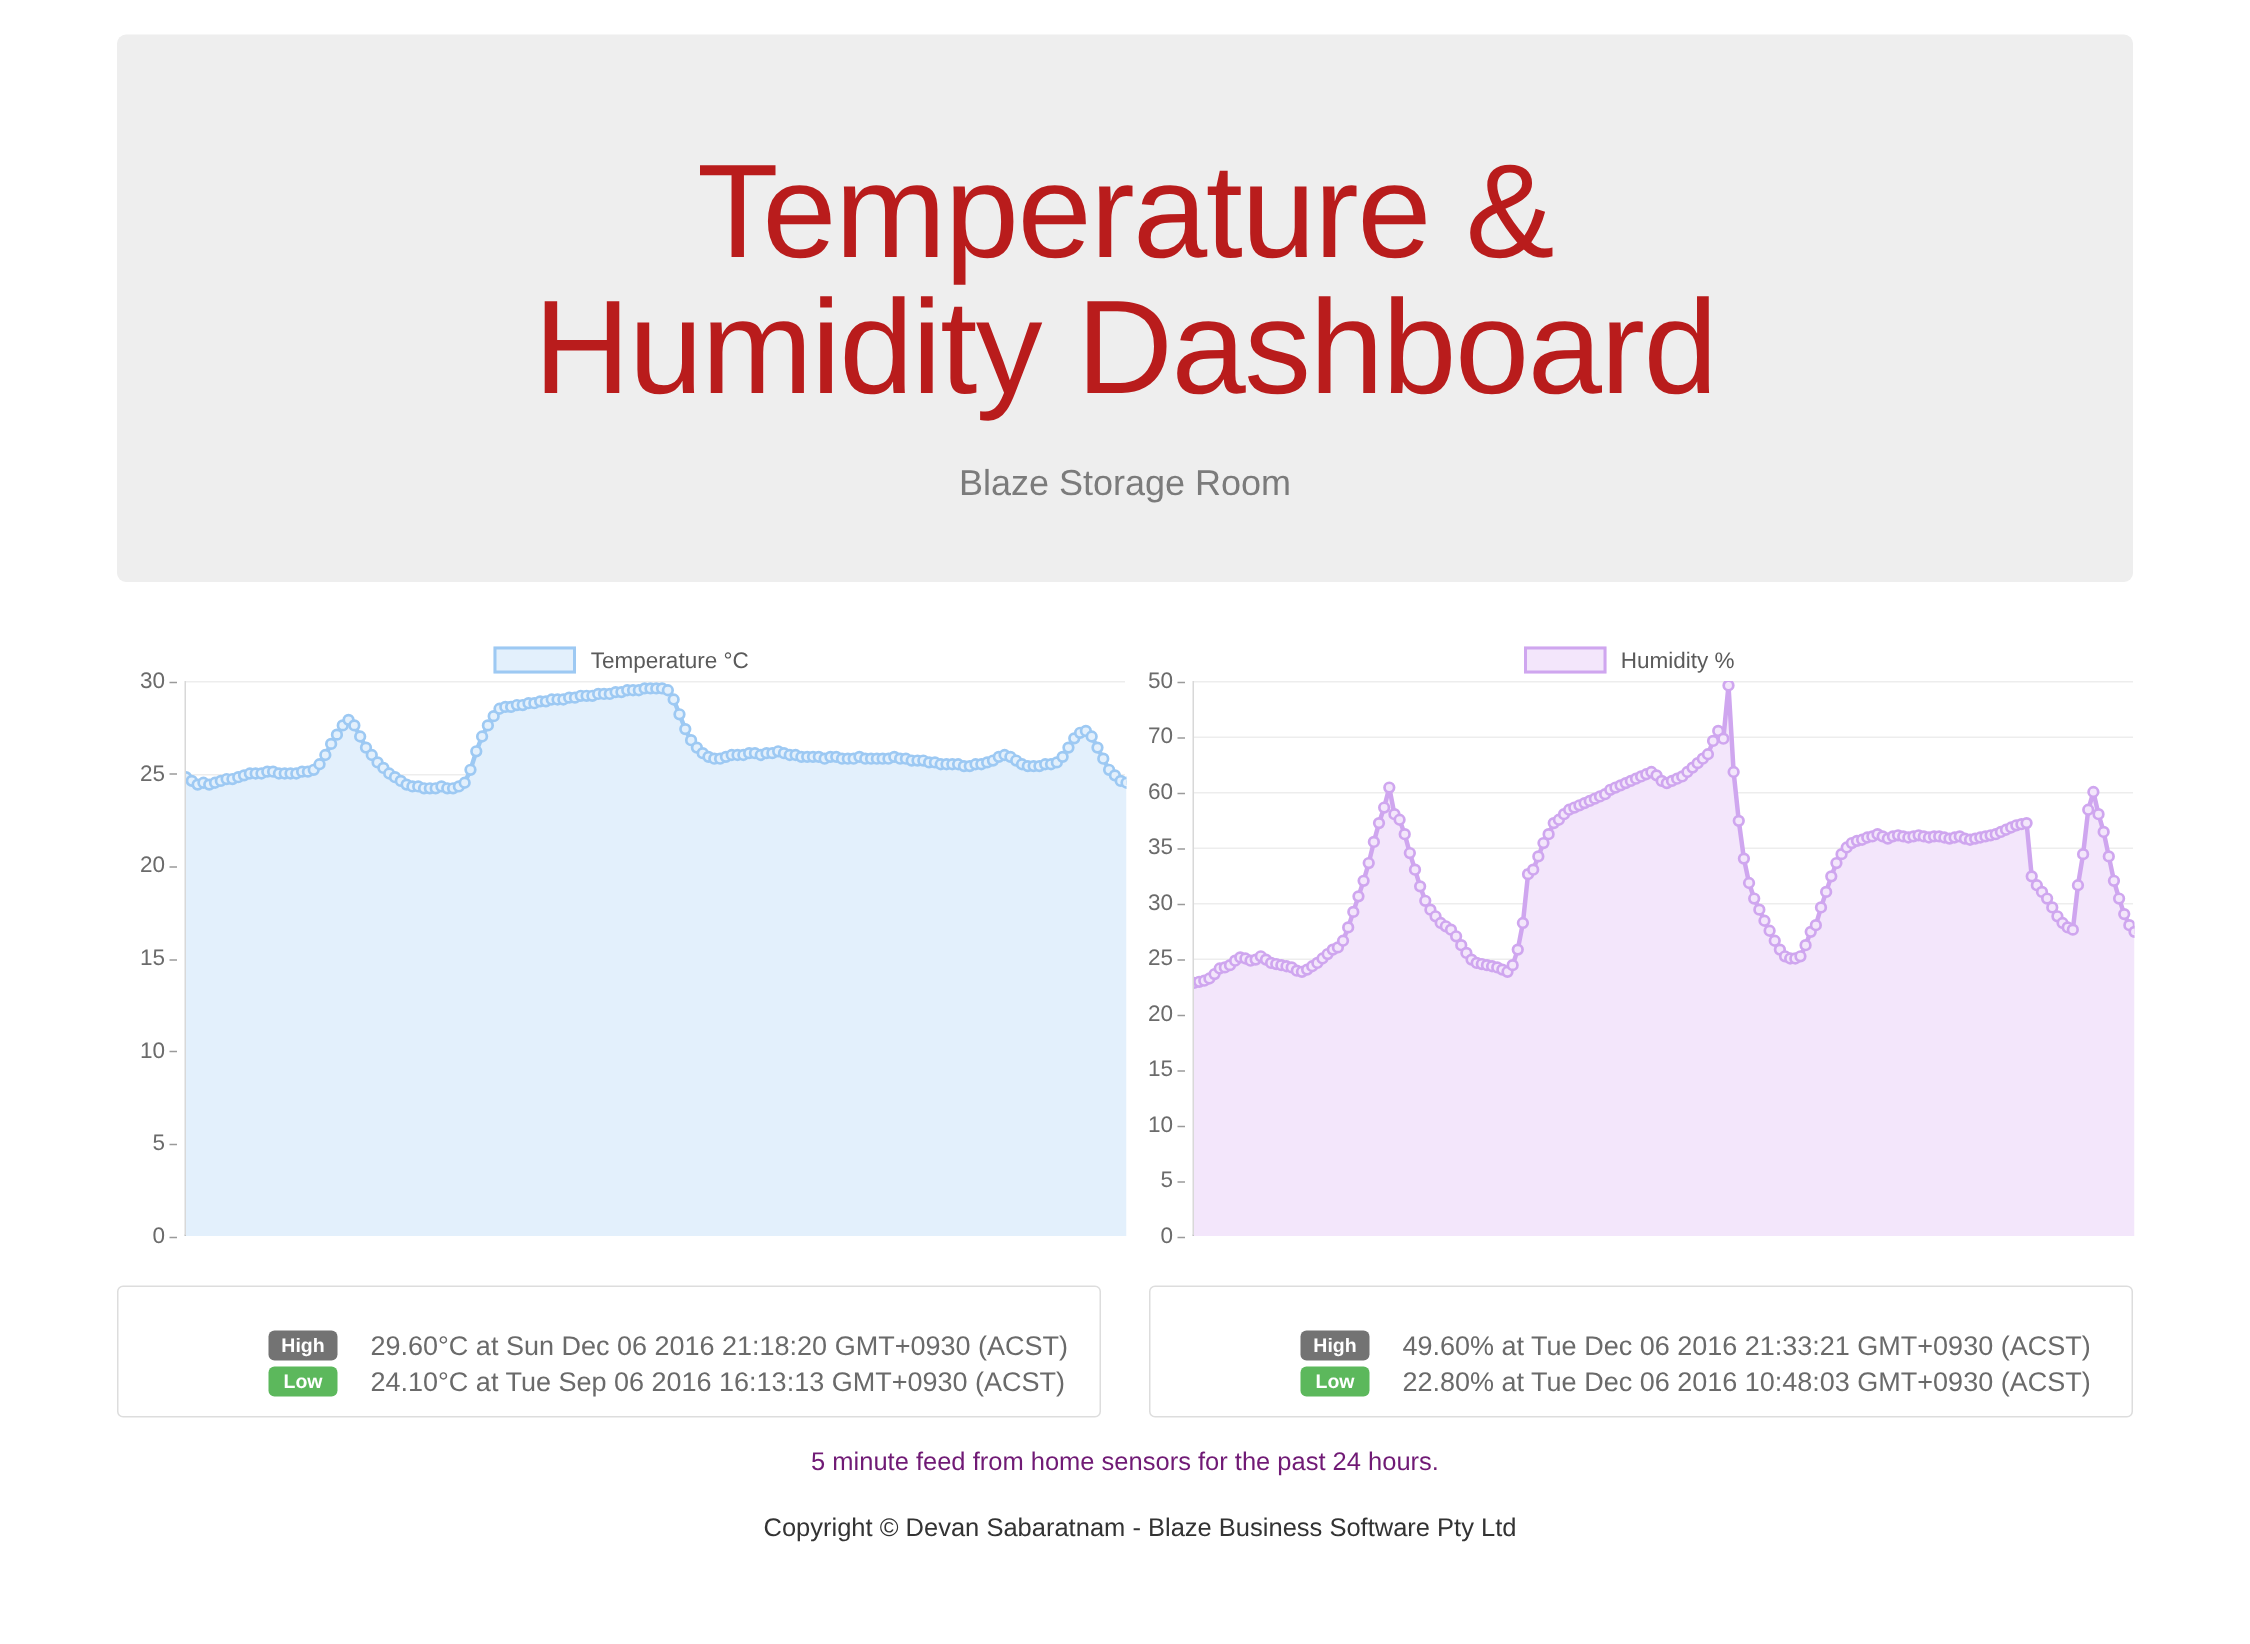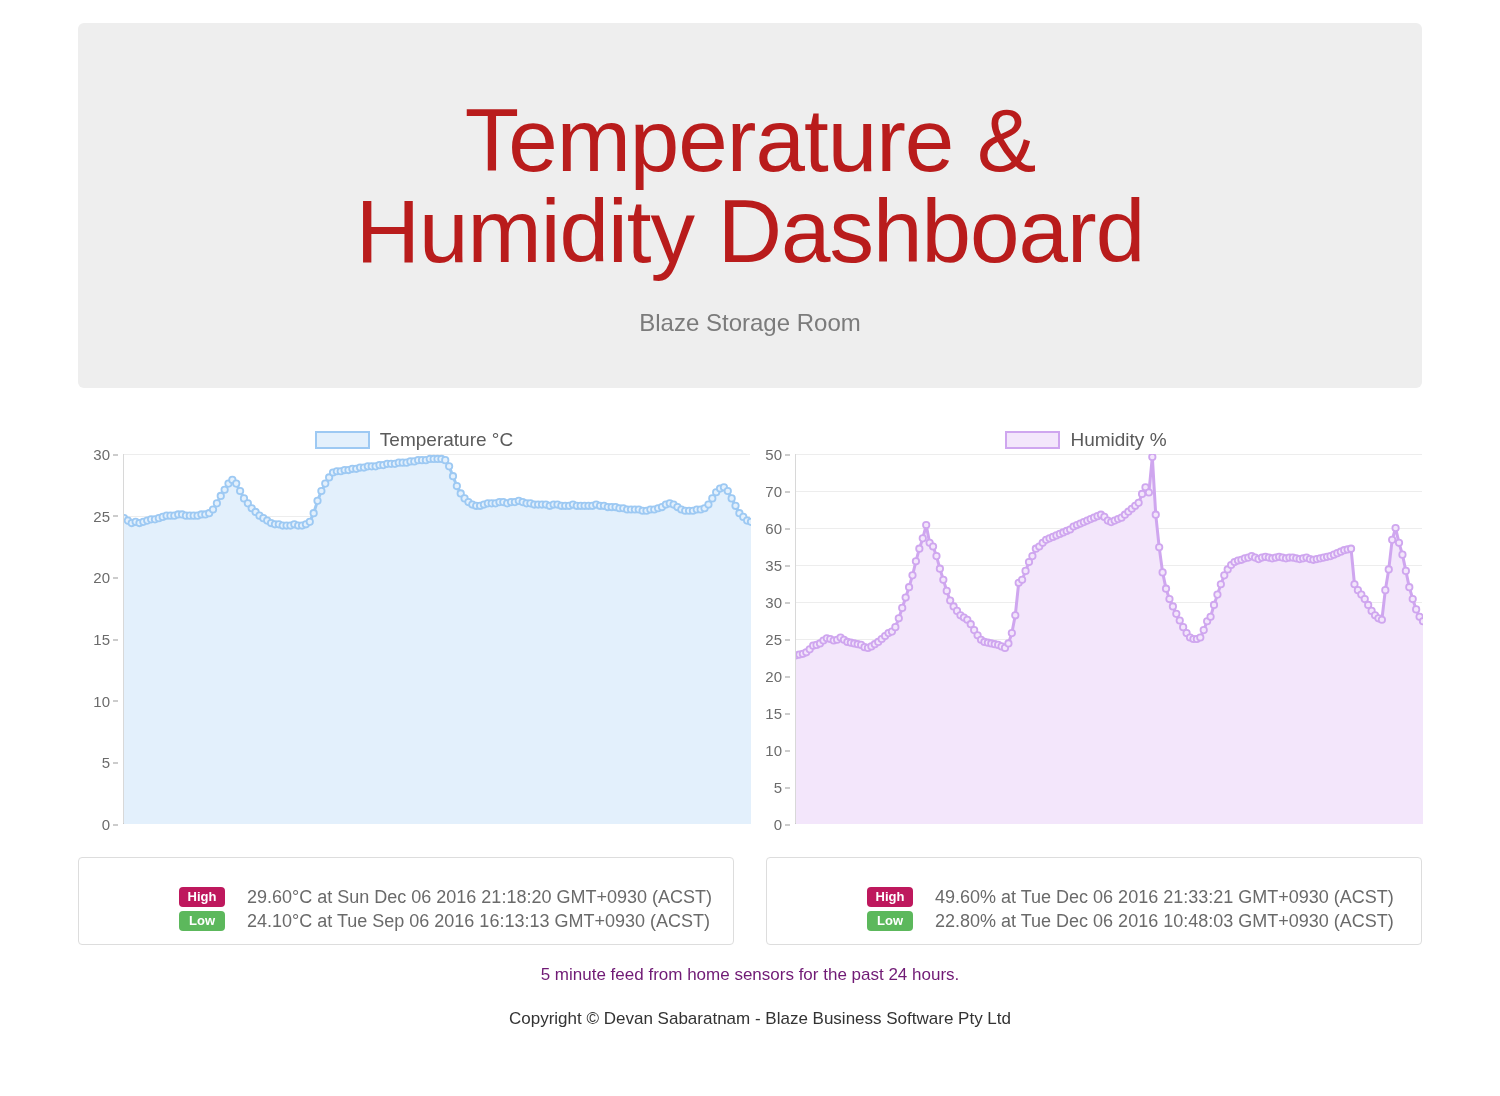--- a/index.html
+++ b/index.html
@@ -58,21 +58,21 @@
     top: 8px; left: 0; right: 0;
     display: flex; justify-content: center; align-items: center;
     gap: 10px;
     height: 24px;
   }
   .legend-swatch {
     width: 55px; height: 18px;
     border-width: 2px; border-style: solid;
   }
   .legend-label {
-    font-size: 19px;
+    font-size: 15px;
     color: #5a5a5a;
   }
 
   .plot-wrap {
     position: absolute;
     left: 0; top: 34px;
     width: 672px; height: 386px;
   }
   .y-axis {
     position: absolute;
@@ -137,21 +137,21 @@
     display: inline-block;
     min-width: 46px;
     text-align: center;
     color: #ffffff;
     font-size: 13px;
     font-weight: bold;
     padding: 3px 8px;
     border-radius: 4px;
     line-height: 1.1;
   }
-  .badge.high { background: #be185d; }
+  .badge.high { background: #737373; }
   .badge.low  { background: #5cb85c; }
   .stat-text {
     margin-left: 22px;
     font-size: 18px;
     color: #6a6a6a;
     white-space: nowrap;
   }
 
   
   .footer {

